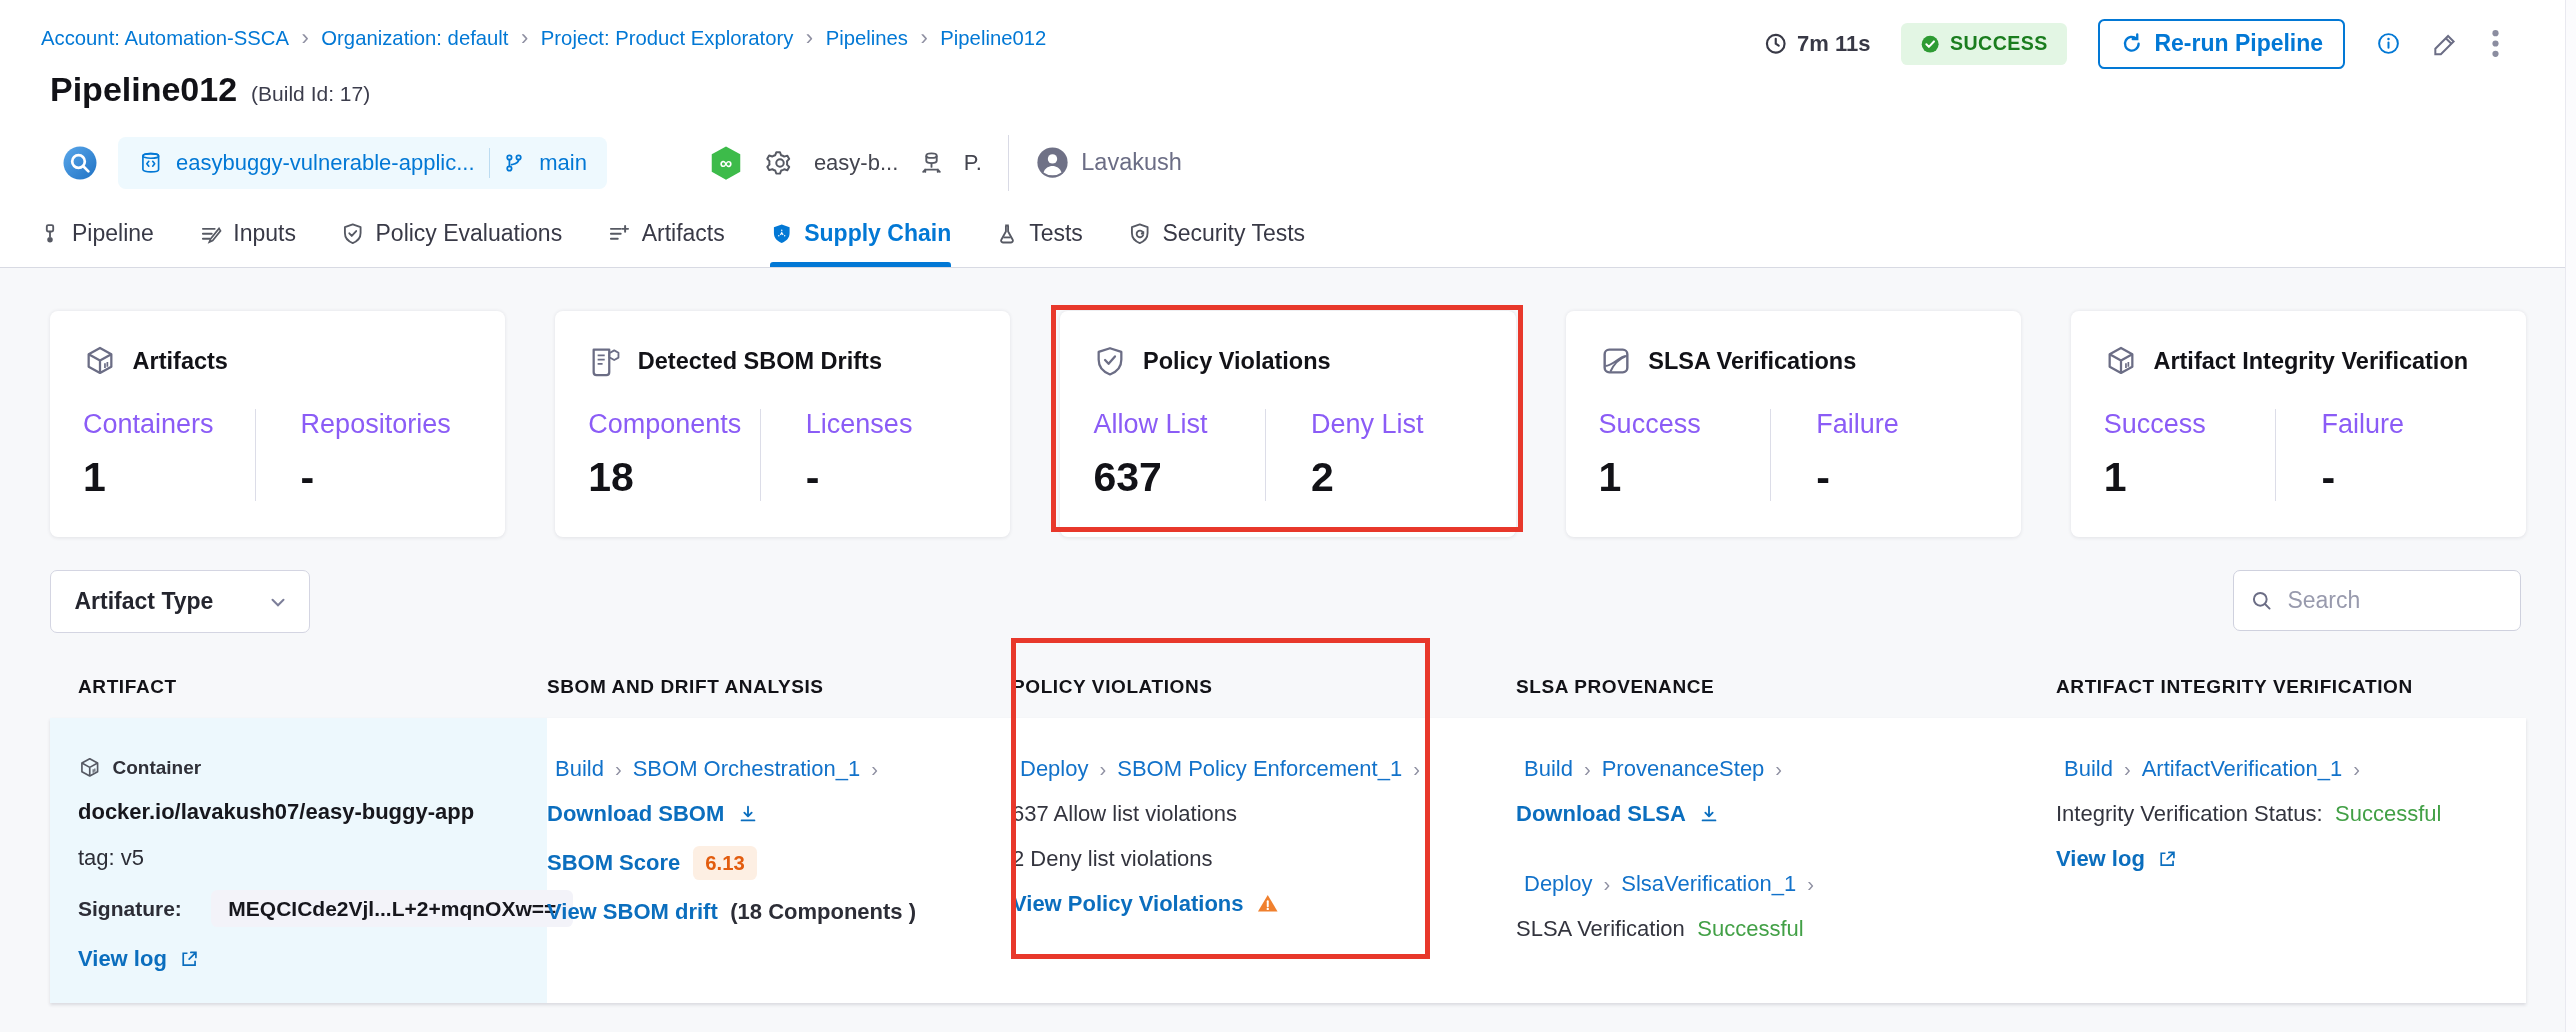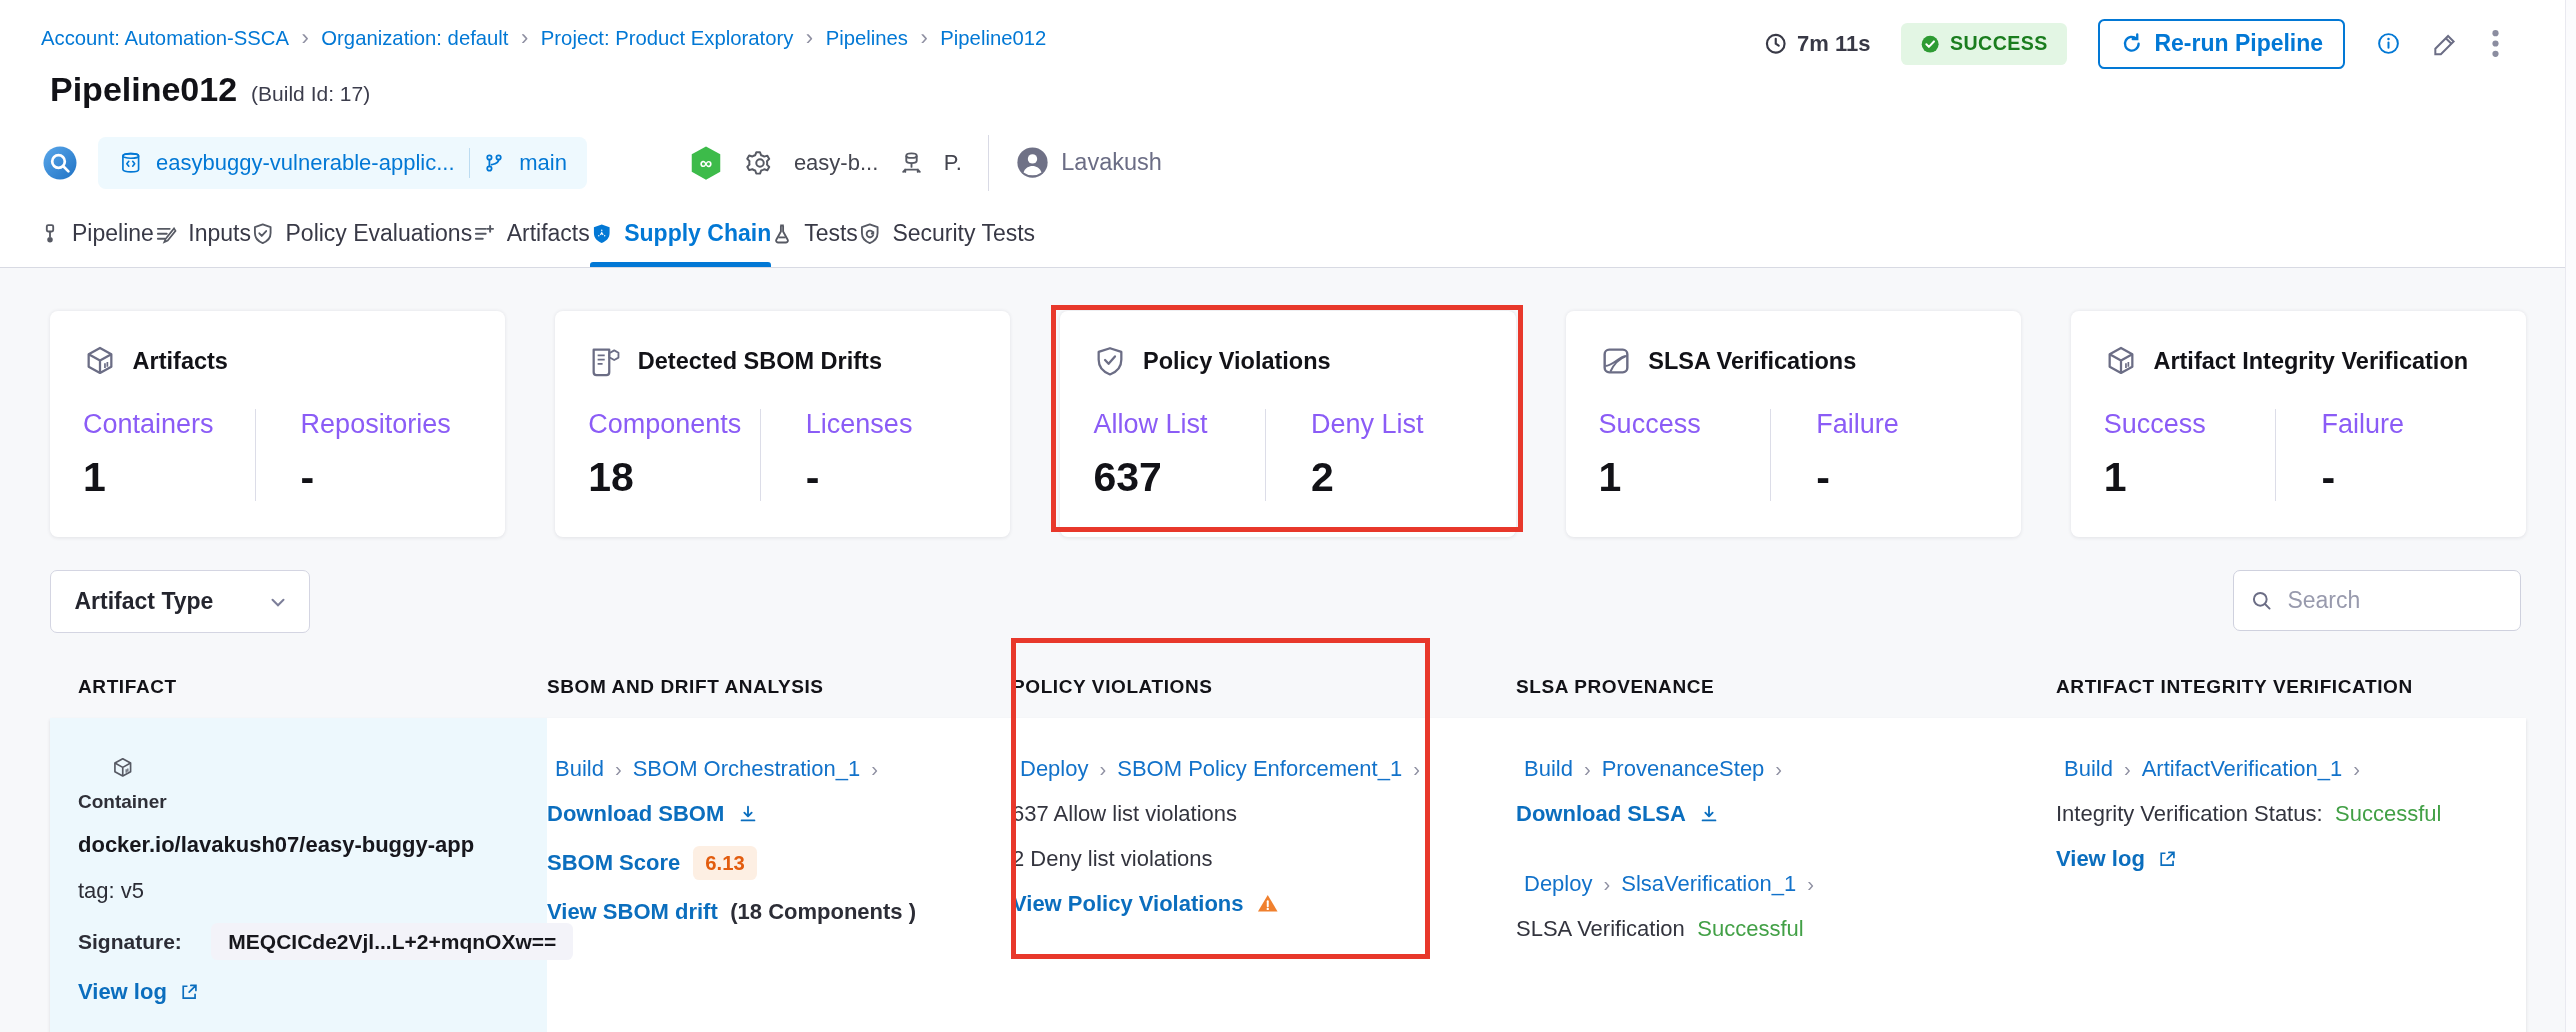--- a/index.html
+++ b/index.html
@@ -22,31 +22,31 @@
   .top-right { position:absolute; top:19px; right:75px; display:flex; align-items:center; gap:31px; }
   .duration { display:flex; align-items:center; gap:9.4px; font-size:22px; font-weight:600; color:#383946;text-align:right; }
   .status-badge { display:flex; align-items:center; gap:9.4px; background:#e3f6e4; color:#1a7d1e; border-radius:6.3px; padding:9.4px 19px; font-size:19.6px; font-weight:700; letter-spacing:0.4px; }
   .rerun-btn { display:flex; align-items:center; gap:11px; border:2px solid #0278d5; color:#0278d5; border-radius:6.3px; padding:9.4px 20.3px; font-size:23px; font-weight:600; background:#fff; cursor:pointer; }
   .iconbtn { display:flex; align-items:center; justify-content:center; cursor:pointer; }
 
   .title-row { position:absolute; top:70px; left:50px; display:flex; align-items:baseline; gap:14px; }
   .page-title { font-size:34px; font-weight:700; color:#121217; }
   .build-id { font-size:21px; color:#3c3d4c; }
 
-  .chips-row { position:absolute; top:135px; left:42px; right:78px; height:55px; display:flex; align-items:center; }
+  .chips-row { position:absolute; top:135px; left:62px; right:78px; height:55px; display:flex; align-items:center; }
   .repo-chip { display:flex; align-items:center; gap:14px; background:#eef9fe; border-radius:7.8px; height:52px; padding:0 20.3px; margin-left:20.3px; }
   .repo-chip .txt { color:#0278d5; font-size:22px; font-weight:500; }
   .chip-div { width:0.8px; height:30px; background:#bcdcf1; }
   .meta-group { display:flex; align-items:center; gap:20.3px; margin-left:100px; }
   .meta-txt { font-size:22px; color:#44454f; }
   .v-div { width:0.8px; height:56px; background:#d9dae5; margin:0 26.6px; }
   .user-group { display:flex; align-items:center; gap:12.5px; color:#6b6d85; font-size:23.5px; }
 
   
-  .tabbar { position:absolute; left:0; right:0; bottom:0; height:67px; display:flex; align-items:center; padding-left:39px; }
+  .tabbar { position:absolute; left:0; right:0; bottom:0; height:67px; display:flex; align-items:center; padding-left:39px; gap:45px; }
   .tab { position:relative; height:67px; display:flex; align-items:center; gap:11px; font-size:23px; font-weight:500; color:#383946; cursor:pointer; white-space:nowrap; }
   .tab svg { flex:none; }
   .tab.active { color:#0278d5; font-weight:600; }
   .tab.active::after { content:""; position:absolute; left:0; right:0; bottom:0; height:4.7px; background:#0278d5; border-radius:3.1px 3.1px 0 0; }
 
   
   .main { position:absolute; top:268px; left:0; right:0; bottom:0; padding:43px 50px 0; }
 
   .cards { display:flex; gap:50px; }
   .card { flex:1; background:#fff; border-radius:7.8px; box-shadow:0 0.8px 3.9px rgba(40,41,61,.10); padding:33px 33px 36px; }
@@ -74,21 +74,21 @@
   .trow { display:grid; grid-template-columns:497px 465px 504px 540px auto; background:#fff; min-height:272px; box-shadow:0 1.6px 3.1px rgba(40,41,61,.14); }
   .cell { padding:38px 15.6px 31px 0; display:flex; flex-direction:column; align-items:flex-start; gap:19px; font-size:22px; color:#33343e; }
   .cell-artifact { background:#edf8fd; padding-left:28px; gap:19.6px; }
 
   .link { color:#0b6ebe; font-weight:600; cursor:pointer; white-space:nowrap; }
   .steplink { color:#1272ca; font-weight:500; cursor:pointer; white-space:nowrap; }
   .crumbline { display:flex; align-items:center; gap:11px;padding-left:8px; }
   .cell-sep { color:#8f90a2; font-size:20.3px; }
   .inline { display:flex; align-items:center; gap:12.5px; }
 
-  .artifact-type { display:flex; align-items:center; gap:11px; font-size:19px; font-weight:600; color:#2f3038;flex-direction:column; }
+  .artifact-type { display:flex; align-items:center; gap:11px; font-size:19px; font-weight:600; color:#2f3038; }
   .artifact-name { font-size:22px; font-weight:700; color:#17171d; }
   .artifact-tag { font-size:22px; color:#2c2d36; }
   .sig-label { font-size:21px; font-weight:600; color:#2c2d36; }
   .sig-pill { background:#f3f3f9; border-radius:6.3px; padding:6.3px 17px; font-size:21px; font-weight:700; color:#17171d; margin-left:17px; }
 
   .score-badge { background:#fdefe3; border-radius:6.3px; padding:5.5px 12.5px; font-size:20.3px; font-weight:700; color:#e25c0e; }
   .note { color:#2c2d36; font-weight:600; }
   .green { color:#42a046; font-weight:500; }
   .spacer8 { height:6.3px; }
 

